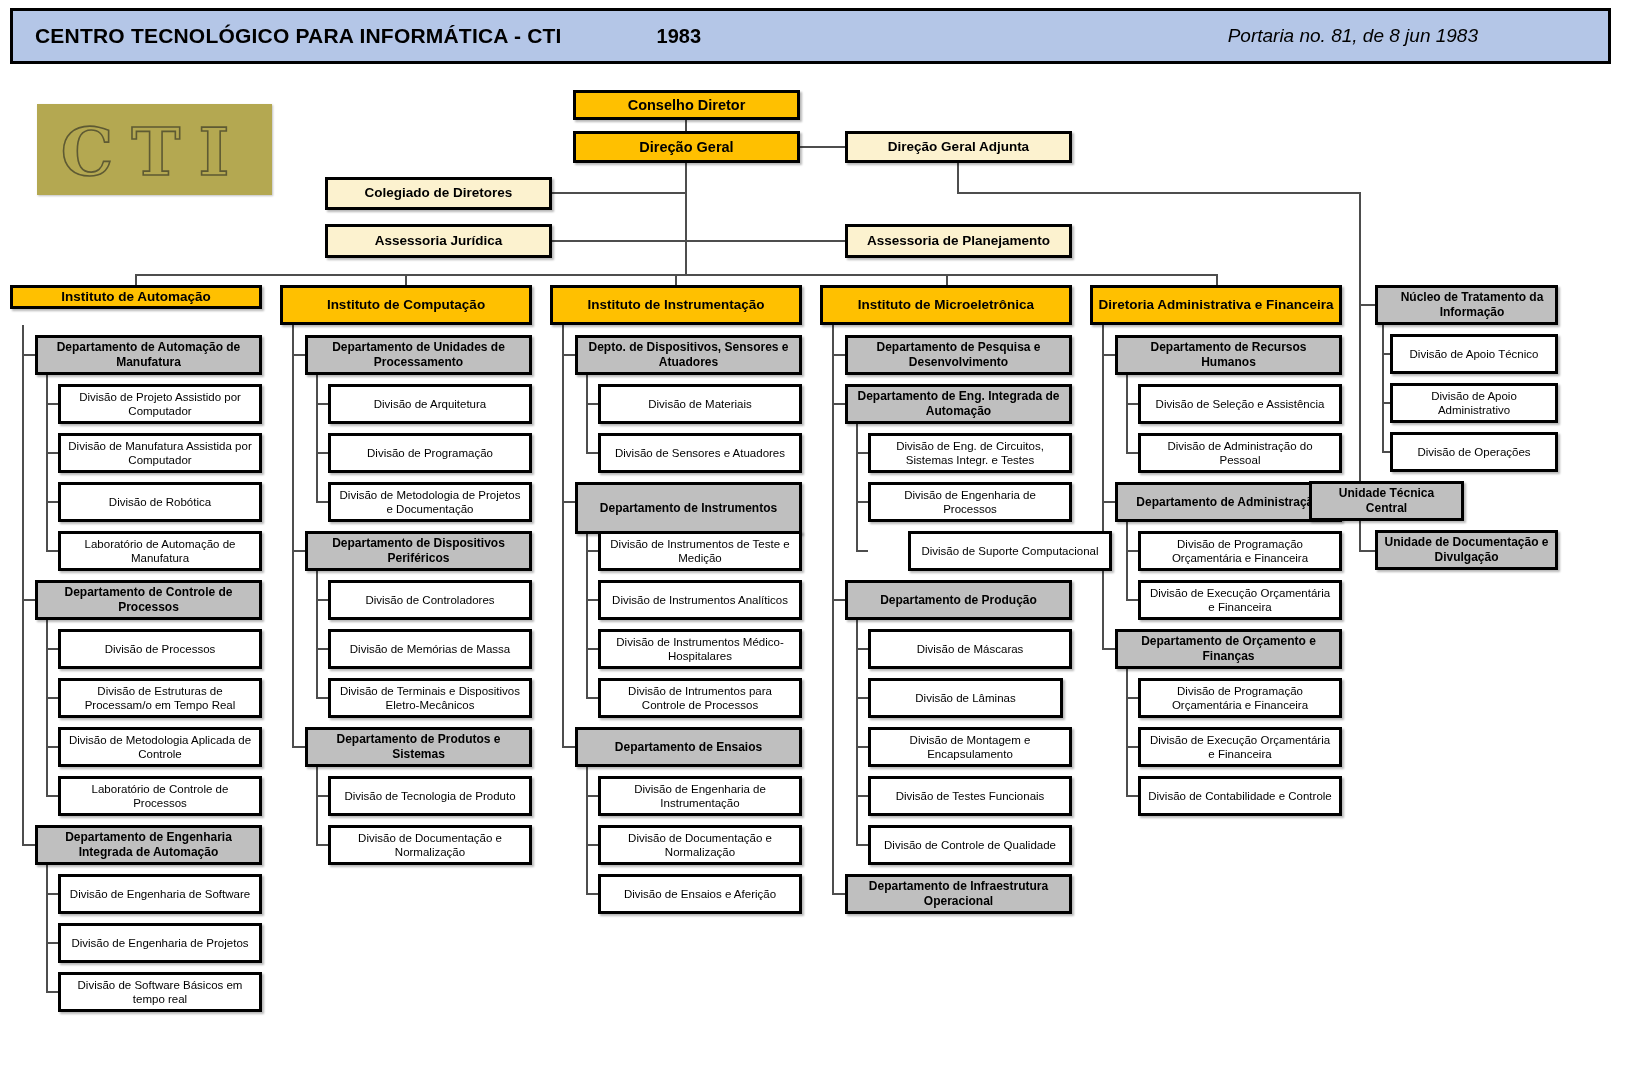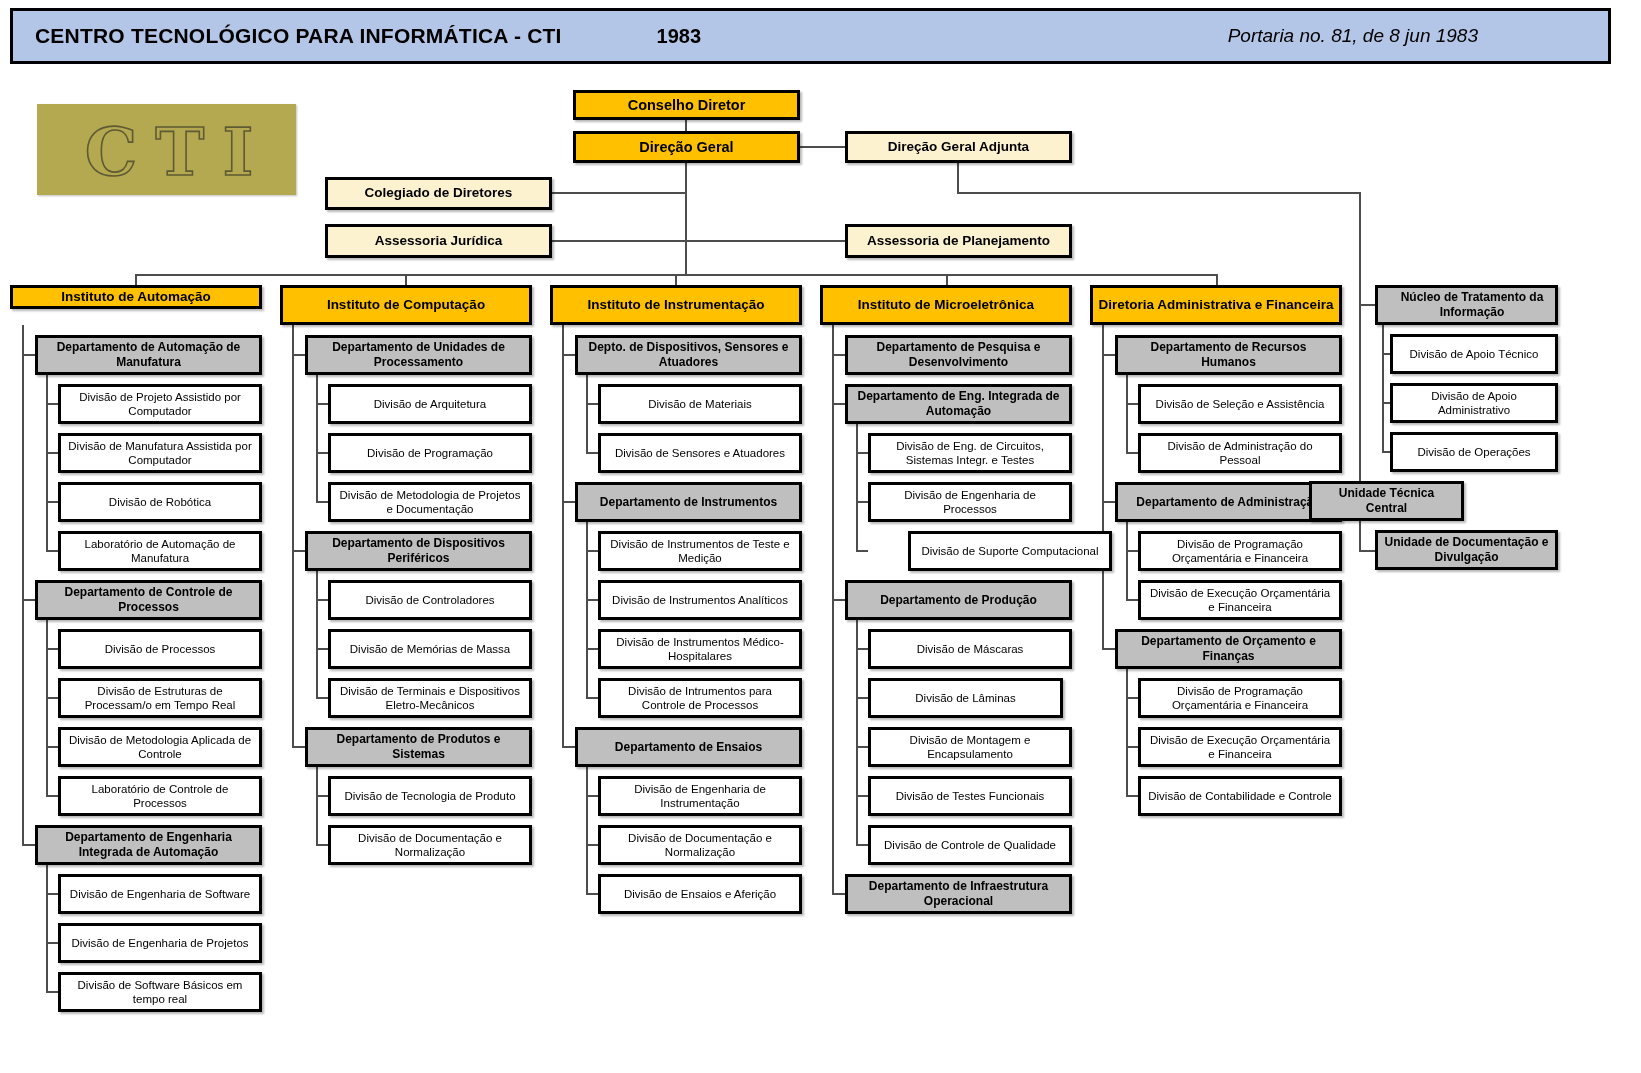--- a/index.html
+++ b/index.html
@@ -13,21 +13,21 @@
     background:#b4c6e7;border:3px solid #000;
     display:flex;align-items:center;box-sizing:border-box;
   }
   .header .title{font-size:21px;font-weight:bold;margin-left:22px;letter-spacing:.2px;}
   .header .year{font-size:20px;font-weight:bold;margin-left:95px;}
   .header .ordinance{font-size:19px;font-style:italic;margin-left:auto;margin-right:130px;}
   
   .logo{
     position:absolute;left:37px;top:104px;width:235px;height:91px;
     background:#b4a851;box-shadow:1px 1px 2px rgba(0,0,0,.25);
-    display:flex;align-items:center;justify-content:center;padding-left:24px;
+    display:flex;align-items:center;justify-content:center;
   }
   
   .box{
     position:absolute;box-sizing:border-box;border:3px solid #000;
     display:flex;align-items:center;justify-content:center;text-align:center;
     padding:2px 5px;line-height:1.25;background:#fff;
     box-shadow:2px 2px 2px rgba(0,0,0,.28);z-index:2;
   }
   .institute{background:#ffc000;font-weight:bold;font-size:13.5px;}
   .dept{background:#bfbfbf;font-weight:bold;font-size:12px;}
@@ -142,21 +142,21 @@
       <div class="line" style="left: 316px; top: 767px; width: 2px; height: 78px;"></div>
       <div class="line" style="left: 292px; top: 325px; width: 2px; height: 422px;"></div>
       <div class="box institute" style="left: 550px; top: 285px; width: 252px; height: 40px;">Instituto de Instrumentação</div>
       <div class="box dept" style="left: 575px; top: 335px; width: 227px; height: 40px;">Depto. de Dispositivos, Sensores e Atuadores</div>
       <div class="line" style="left: 562px; top: 354px; width: 13px; height: 2px;"></div>
       <div class="box division" style="left: 598px; top: 384px; width: 204px; height: 40px;">Divisão de Materiais</div>
       <div class="line" style="left: 586px; top: 403px; width: 12px; height: 2px;"></div>
       <div class="box division" style="left: 598px; top: 433px; width: 204px; height: 40px;">Divisão de Sensores e Atuadores</div>
       <div class="line" style="left: 586px; top: 452px; width: 12px; height: 2px;"></div>
       <div class="line" style="left: 586px; top: 375px; width: 2px; height: 78px;"></div>
-      <div class="box dept" style="left: 575px; top: 482px; width: 227px; height: 40px;">Departamento de Instrumentos</div>
+      <div class="box dept" style="left: 575px; top: 482px; width: 227px; height: 52px;">Departamento de Instrumentos</div>
       <div class="line" style="left: 562px; top: 501px; width: 13px; height: 2px;"></div>
       <div class="box division" style="left: 598px; top: 531px; width: 204px; height: 40px;">Divisão de Instrumentos de Teste e Medição</div>
       <div class="line" style="left: 586px; top: 550px; width: 12px; height: 2px;"></div>
       <div class="box division" style="left: 598px; top: 580px; width: 204px; height: 40px;">Divisão de Instrumentos Analíticos</div>
       <div class="line" style="left: 586px; top: 599px; width: 12px; height: 2px;"></div>
       <div class="box division" style="left: 598px; top: 629px; width: 204px; height: 40px;">Divisão de Instrumentos Médico-Hospitalares</div>
       <div class="line" style="left: 586px; top: 648px; width: 12px; height: 2px;"></div>
       <div class="box division" style="left: 598px; top: 678px; width: 204px; height: 40px;">Divisão de Intrumentos para Controle de Processos</div>
       <div class="line" style="left: 586px; top: 697px; width: 12px; height: 2px;"></div>
       <div class="line" style="left: 586px; top: 522px; width: 2px; height: 176px;"></div>

